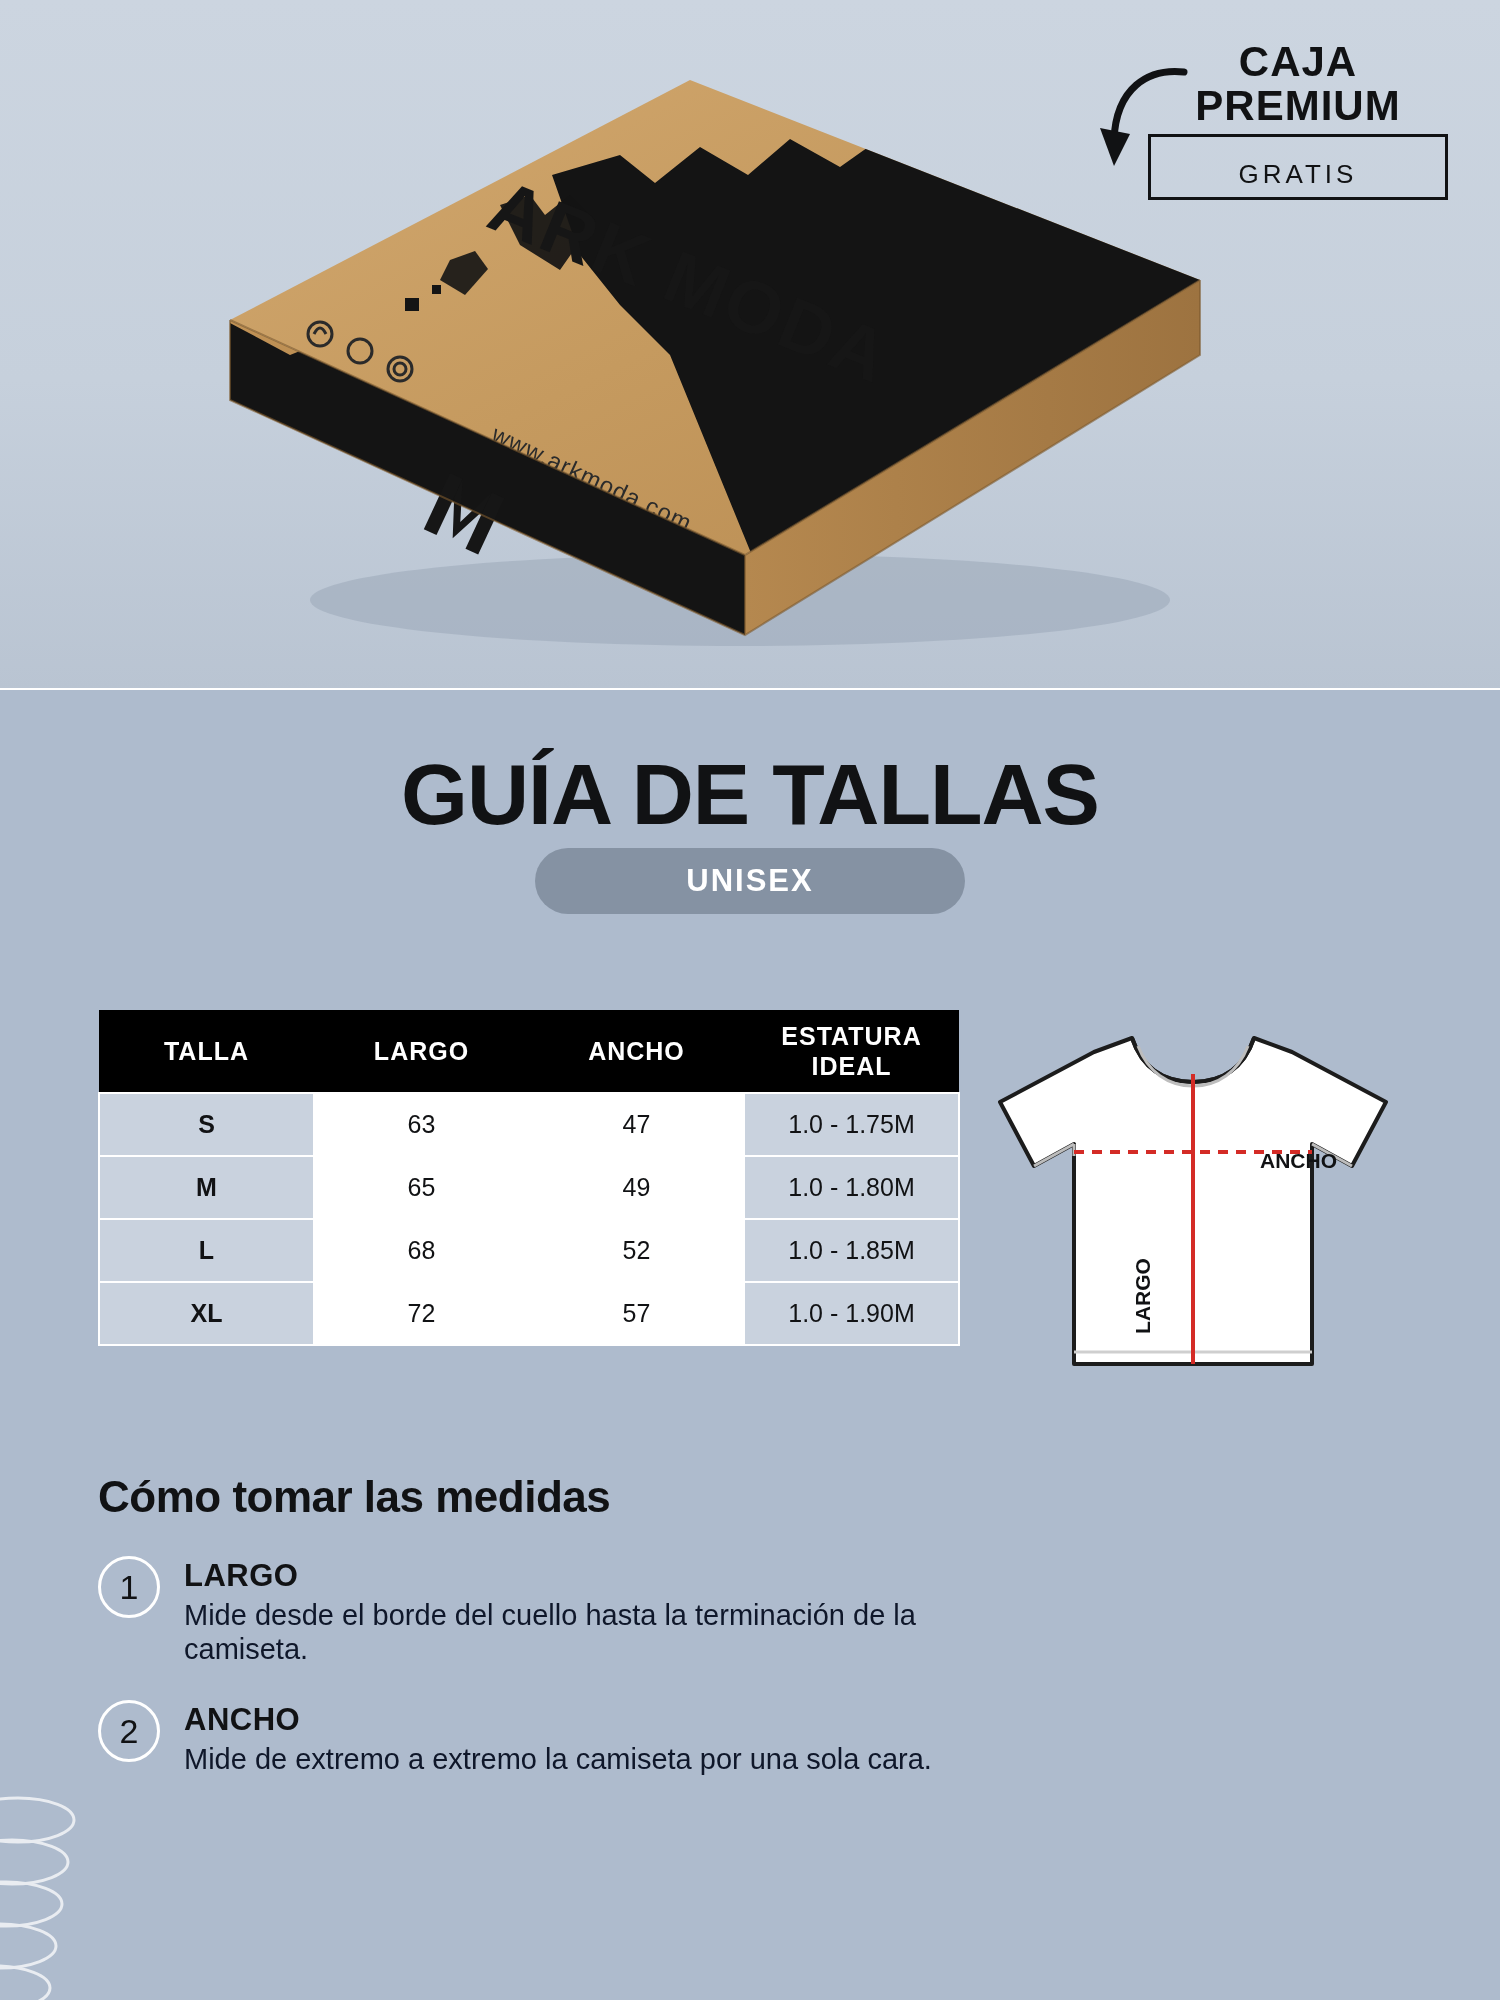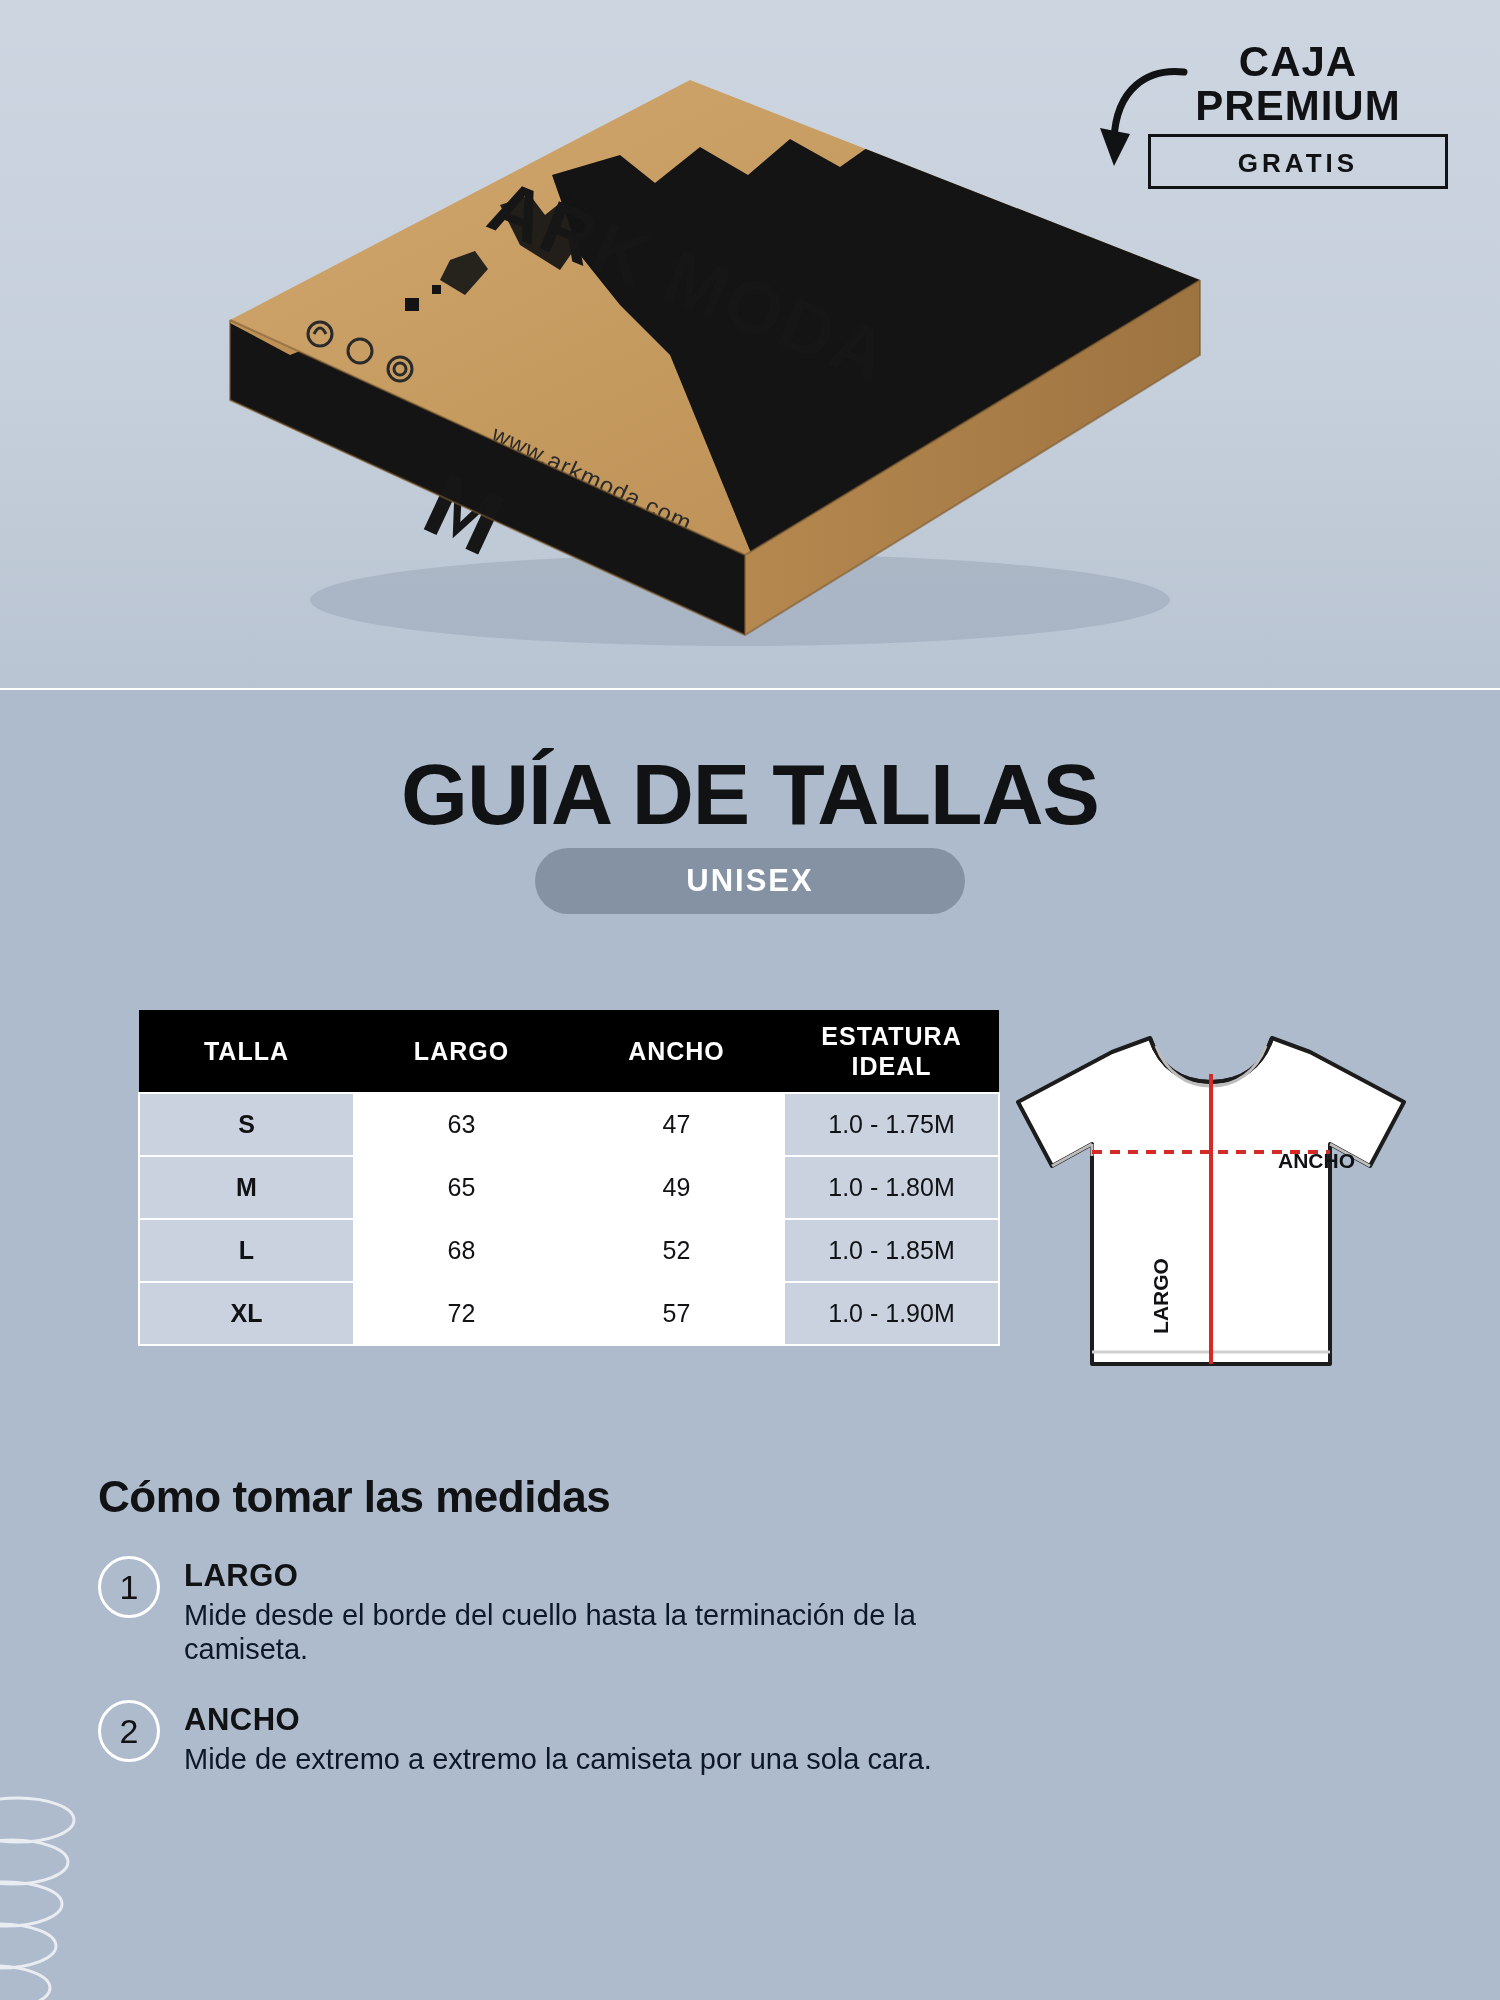--- a/index.html
+++ b/index.html
@@ -51,22 +51,22 @@
     font-size: 42px;
     font-weight: 700;
     letter-spacing: 1px;
     line-height: 44px;
   }
   .premium-badge .l3 {
     margin-top: 6px;
     border: 3px solid #111214;
     font-size: 26px;
     letter-spacing: 4px;
-    padding: 11px 0 7px;
-    font-weight: 700;
+    padding: 22px 0 7px;
+    font-weight: 400;
   }
   .arrow-curve {
     position: absolute;
     right: 312px;
     top: 62px;
     width: 90px;
     height: 110px;
   }
 
   
@@ -114,21 +114,20 @@
     margin-top: 96px;
     padding: 0 98px;
     display: flex;
     align-items: flex-start;
     justify-content: space-between;
   }
   table.sizes {
     border-collapse: collapse;
     width: 860px;
     table-layout: fixed;
-    margin-left: 40px;
   }
   table.sizes th {
     background: #000000;
     color: #ffffff;
     font-size: 25px;
     font-weight: 700;
     letter-spacing: 1px;
     padding: 20px 4px;
     text-align: center;
     line-height: 30px;

